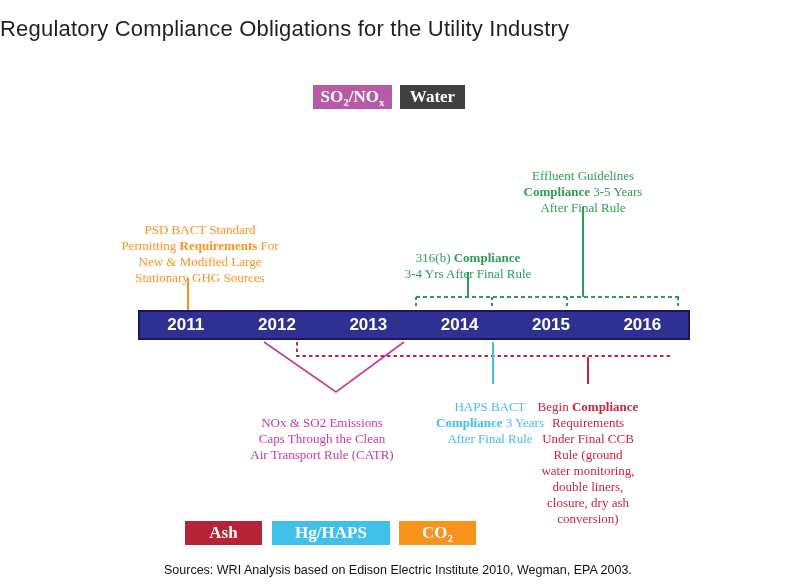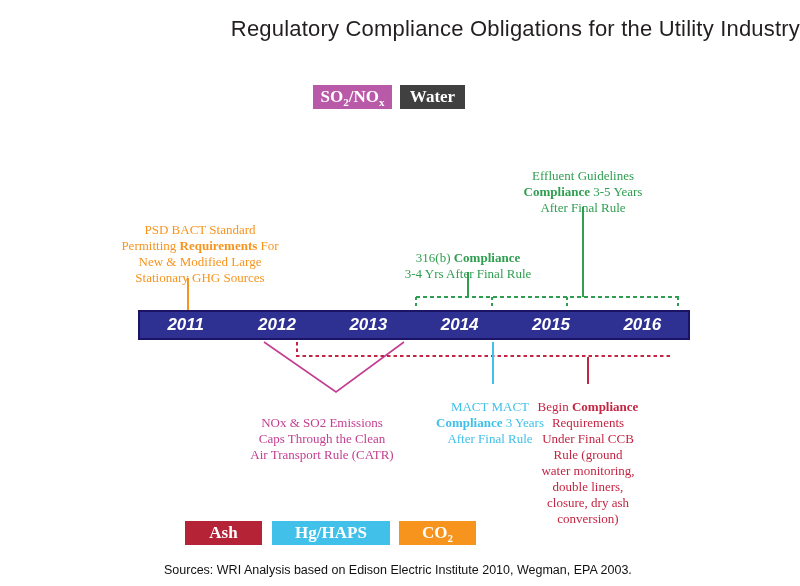--- a/index.html
+++ b/index.html
@@ -1,28 +1,28 @@
 <!DOCTYPE html>
 <html><head>
 <meta charset="utf-8">
 <style>
   html,body{margin:0;padding:0;background:#fff;}
   .canvas{position:relative;width:800px;height:586px;background:#fff;overflow:hidden;
           font-family:"Liberation Sans",sans-serif;}
-  .title{position:absolute;top:16px;left:0;width:100%;text-align:right;
+  .title{position:absolute;top:16px;left:0;width:100%;text-align:left;
          font-size:22px;color:#231f20;letter-spacing:.2px;}
   
   .chip{position:absolute;height:24px;display:flex;align-items:center;justify-content:center;
         color:#fff;font-family:"Liberation Serif","DejaVu Serif",serif;font-weight:bold;font-size:17px;}
   .chip .sub{font-size:11px;position:relative;bottom:-4px;font-weight:bold;}
   
   .bar{position:absolute;left:138px;top:310px;width:552px;height:30px;box-sizing:border-box;
        border:2px solid #1b1464;display:flex;}
   .year{flex:1;display:flex;align-items:center;justify-content:center;
-        color:#fff;font-weight:bold;font-size:17px;font-style:italic;}
+        color:#fff;font-weight:bold;font-size:17px;}
   
   .ann{position:absolute;font-family:"Liberation Serif","DejaVu Serif",serif;
        font-size:13px;line-height:16px;text-align:center;margin-top:12px;}
   .ann .b,.b{font-weight:bold;}
   .svg-overlay{position:absolute;left:0;top:0;pointer-events:none;}
   .source{position:absolute;left:164px;top:563px;font-family:Liberation Sans, sans-serif;
           font-size:12.5px;color:#111;}
 </style>
 </head>
 <body>
@@ -88,21 +88,21 @@
       <div><span>After Final Rule</span></div>
     </div>
 
   <div class="ann" style="left: 232px; top: 403px; width: 180px; color: rgb(195, 62, 146);">
       <div><span>NOx &amp; SO2 Emissions</span></div>
       <div><span>Caps Through the Clean</span></div>
       <div><span>Air Transport Rule (CATR)</span></div>
     </div>
 
   <div class="ann" style="left: 405px; top: 387px; width: 170px; color: rgb(65, 192, 234);">
-      <div><span>MACT MACT</span></div>
+      <div><span>HAPS BACT</span></div>
       <div><span class="b">Compliance</span><span> 3 Years</span></div>
       <div><span>After Final Rule</span></div>
     </div>
 
   <div class="ann" style="left: 513px; top: 387px; width: 150px; color: rgb(195, 37, 67);">
       <div><span>Begin </span><span class="b">Compliance</span></div>
       <div><span>Requirements</span></div>
       <div><span>Under Final CCB</span></div>
       <div><span>Rule (ground</span></div>
       <div><span>water monitoring,</span></div>

